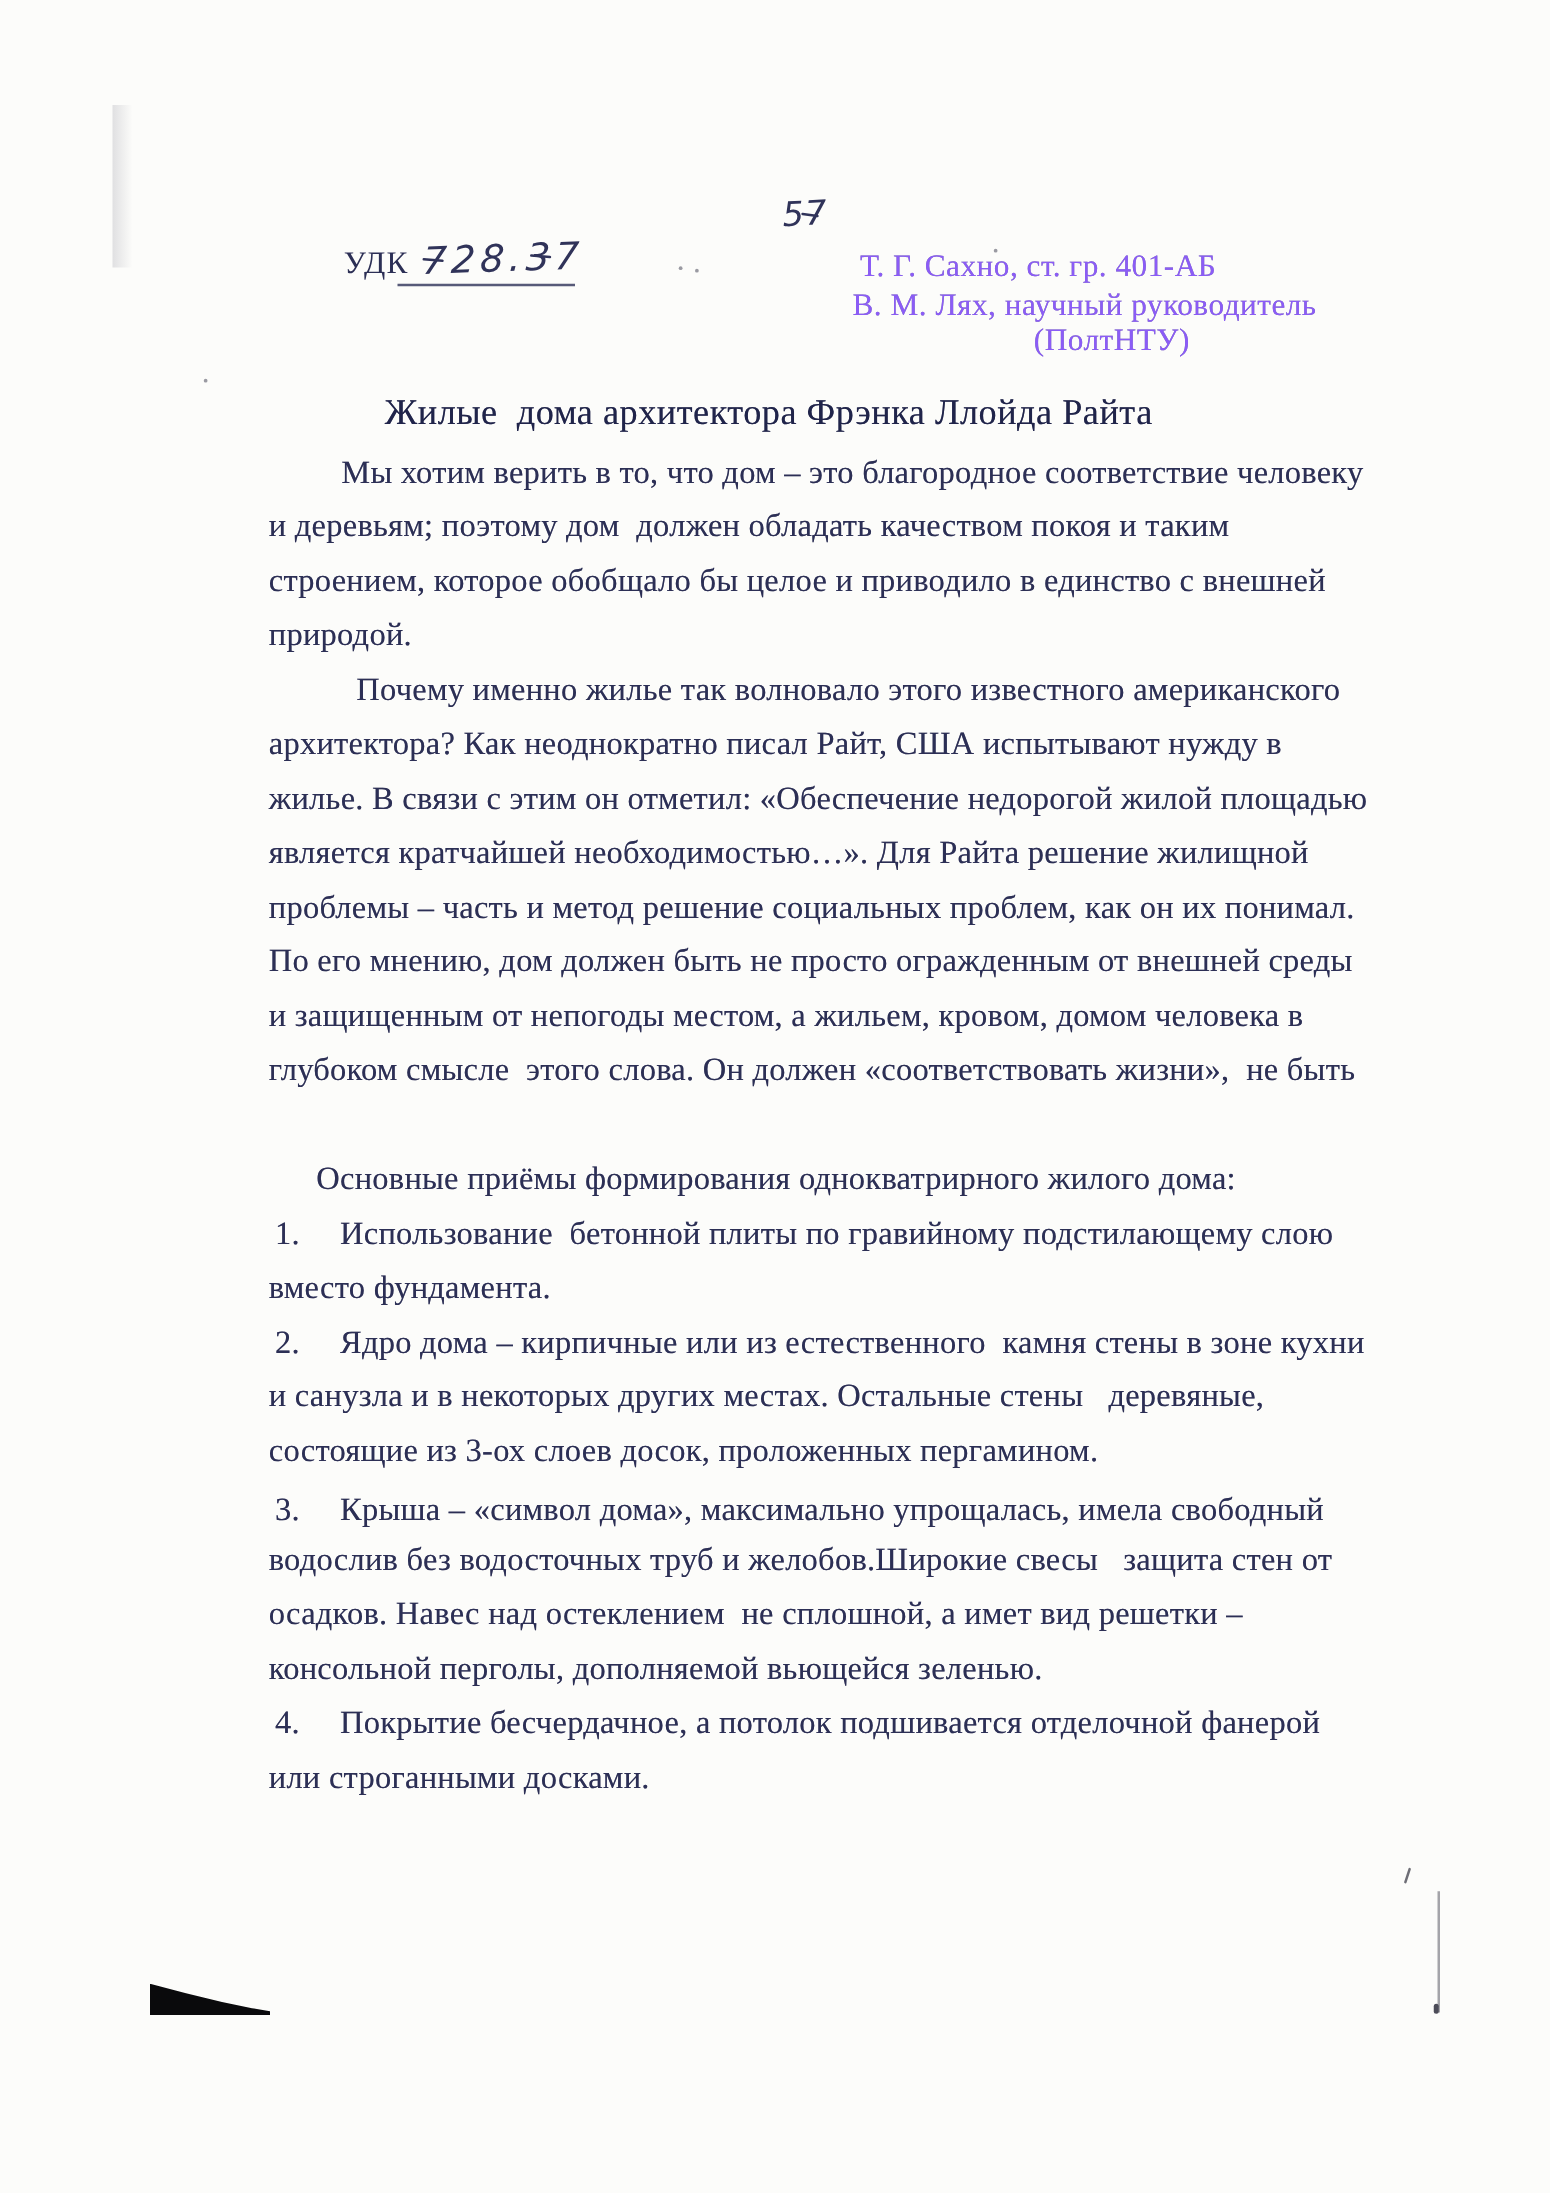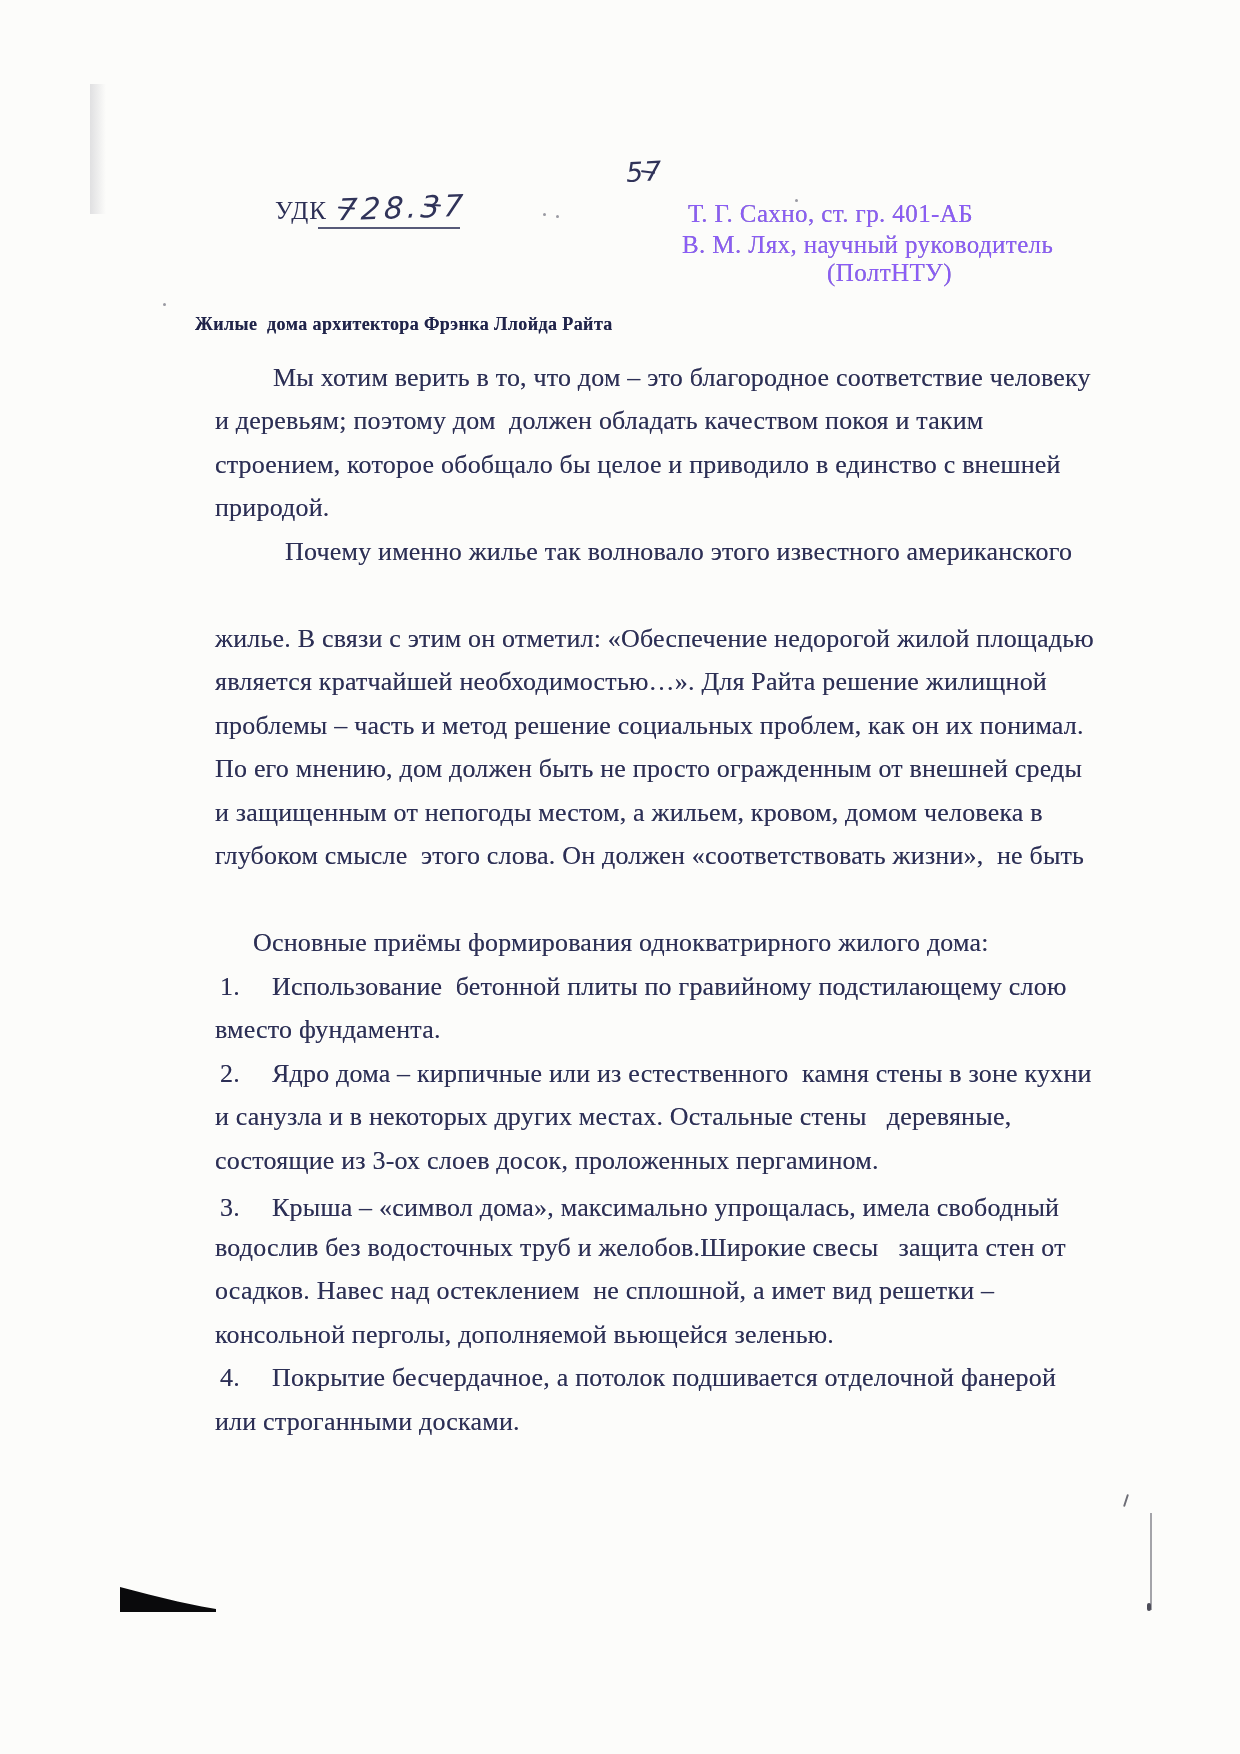--- a/index.html
+++ b/index.html
@@ -17,21 +17,22 @@
     line-height:34px;
     white-space:pre;
     letter-spacing:0.2px;
     color:#2c2f55;
     text-shadow:0 0 0.5px rgba(44,47,85,.55);
   }
   .num{display:inline-block;width:52px;}
   .doc-title{
     position:absolute;
     left:195px;top:314px;width:840px;
-    font-size:18px;font-weight:bold;
+    text-align:center;
+    font-size:29px;font-weight:normal;
     letter-spacing:0.4px;
     color:#20244a;
     white-space:pre;
     text-shadow:0 0 0.5px rgba(32,36,74,.6);
   }
   .byline{
     position:absolute;
     font-size:25px;
     letter-spacing:0.4px;
     color:#8b5cf6;
@@ -105,20 +106,21 @@
   <div class="byline" style="left:682px;top:231px;text-align:center;">В. М. Лях, научный руководитель</div>
   <div class="byline" style="left:827px;top:259px;">(ПолтНТУ)</div>
 
   <div class="doc-title">Жилые  дома архитектора Фрэнка Ллойда Райта</div>
 
   <div class="line" style="left:273px;top:361px;">Мы хотим верить в то, что дом – это благородное соответствие человеку</div>
   <div class="line" style="left:215px;top:404px;">и деревьям; поэтому дом  должен обладать качеством покоя и таким</div>
   <div class="line" style="left:215px;top:448px;text-align:center;">строением, которое обобщало бы целое и приводило в единство с внешней</div>
   <div class="line" style="left:215px;top:491px;">природой.</div>
   <div class="line" style="left:285px;top:535px;">Почему именно жилье так волновало этого известного американского</div>
+  <div class="line" style="left:215px;top:578px;">архитектора? Как неоднократно писал Райт, США испытывают нужду в</div>
   <div class="line" style="left:215px;top:622px;">жилье. В связи с этим он отметил: «Обеспечение недорогой жилой площадью</div>
   <div class="line" style="left:215px;top:665px;">является кратчайшей необходимостью…». Для Райта решение жилищной</div>
   <div class="line" style="left:215px;top:709px;">проблемы – часть и метод решение социальных проблем, как он их понимал.</div>
   <div class="line" style="left:215px;top:752px;">По его мнению, дом должен быть не просто огражденным от внешней среды</div>
   <div class="line" style="left:215px;top:796px;">и защищенным от непогоды местом, а жильем, кровом, домом человека в</div>
   <div class="line" style="left:215px;top:839px;">глубоком смысле  этого слова. Он должен «соответствовать жизни»,  не быть</div>
   <div class="line" style="left:253px;top:926px;">Основные приёмы формирования однокватрирного жилого дома:</div>
 
   <div class="line" style="left:220px;top:970px;"><span class="num">1.</span><span>Использование  бетонной плиты по гравийному подстилающему слою</span></div>
   <div class="line" style="left:215px;top:1013px;">вместо фундамента.</div>

